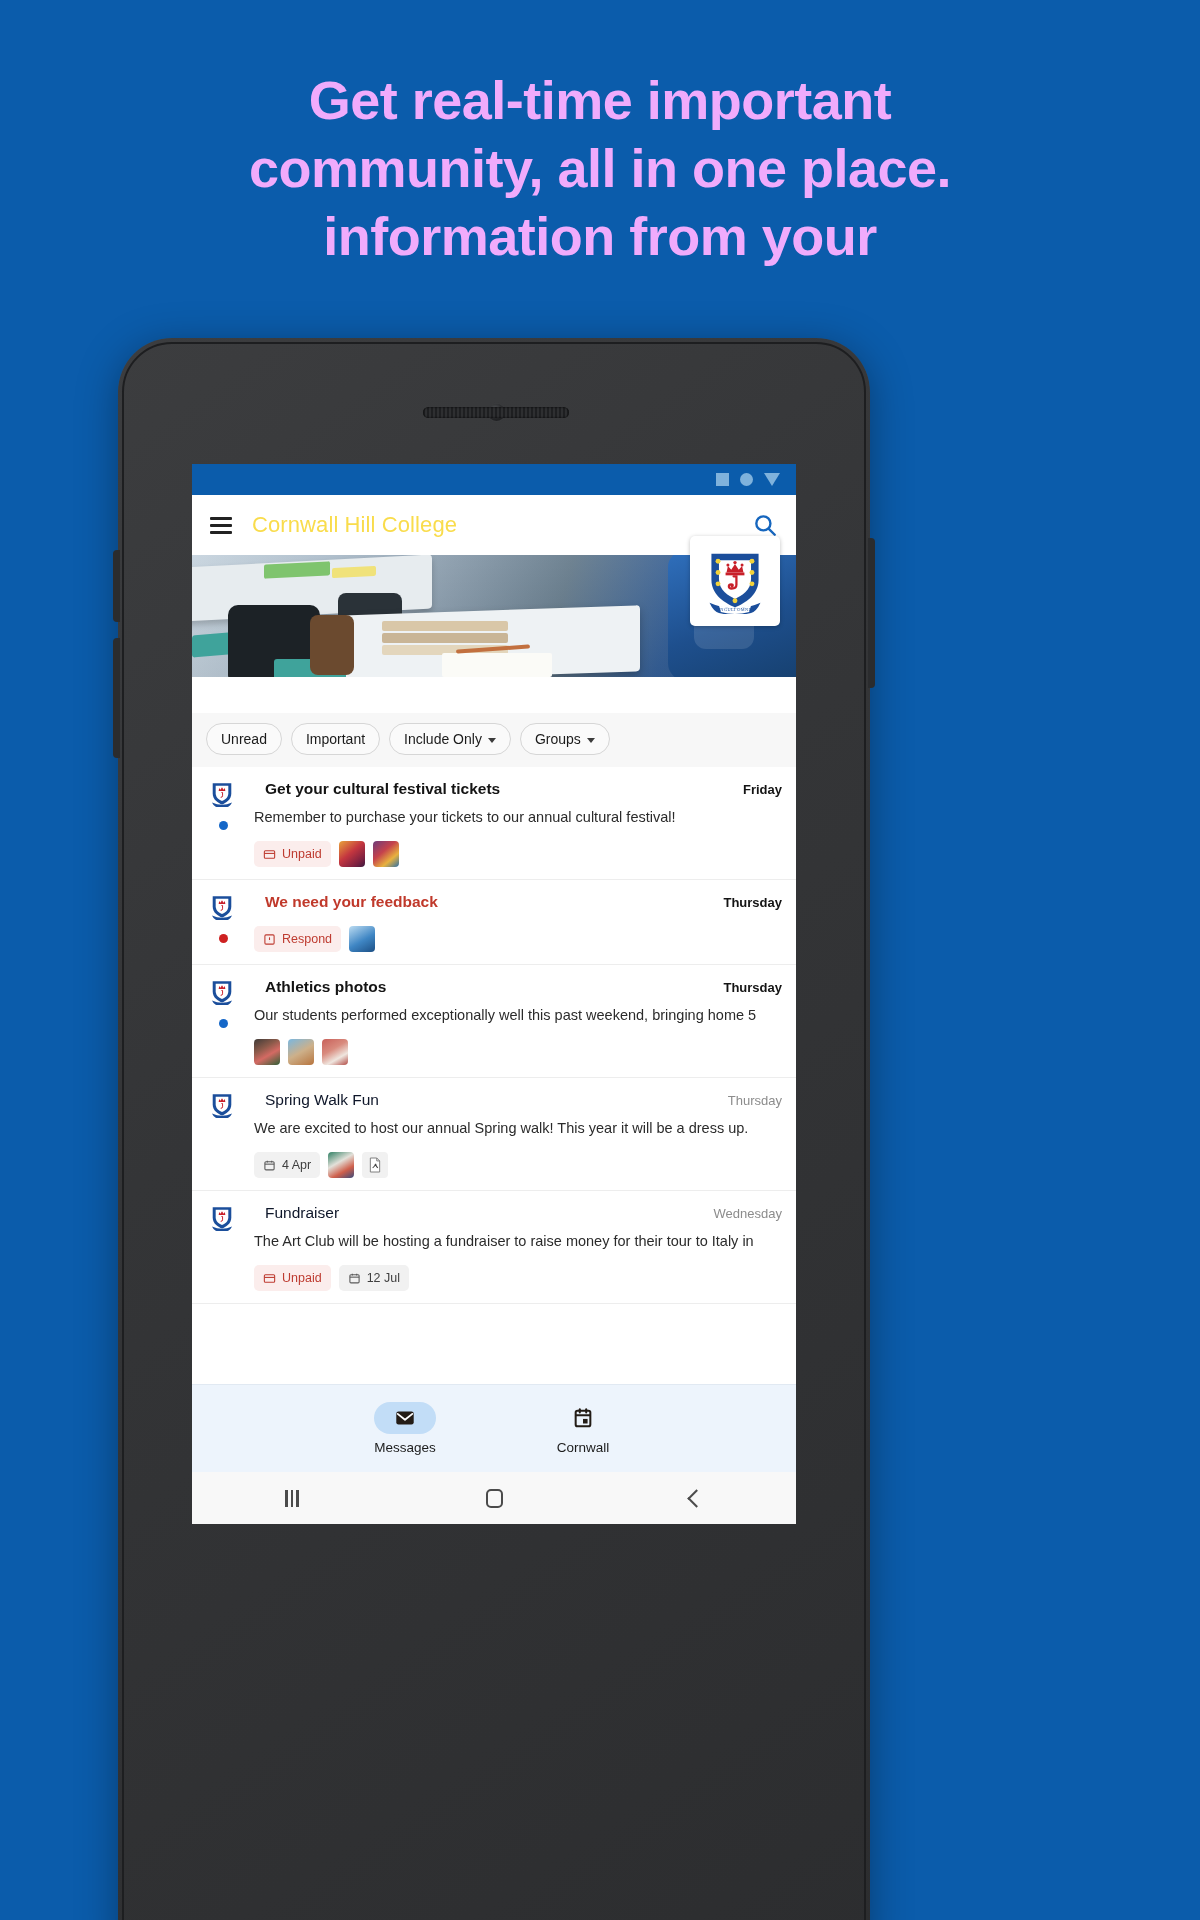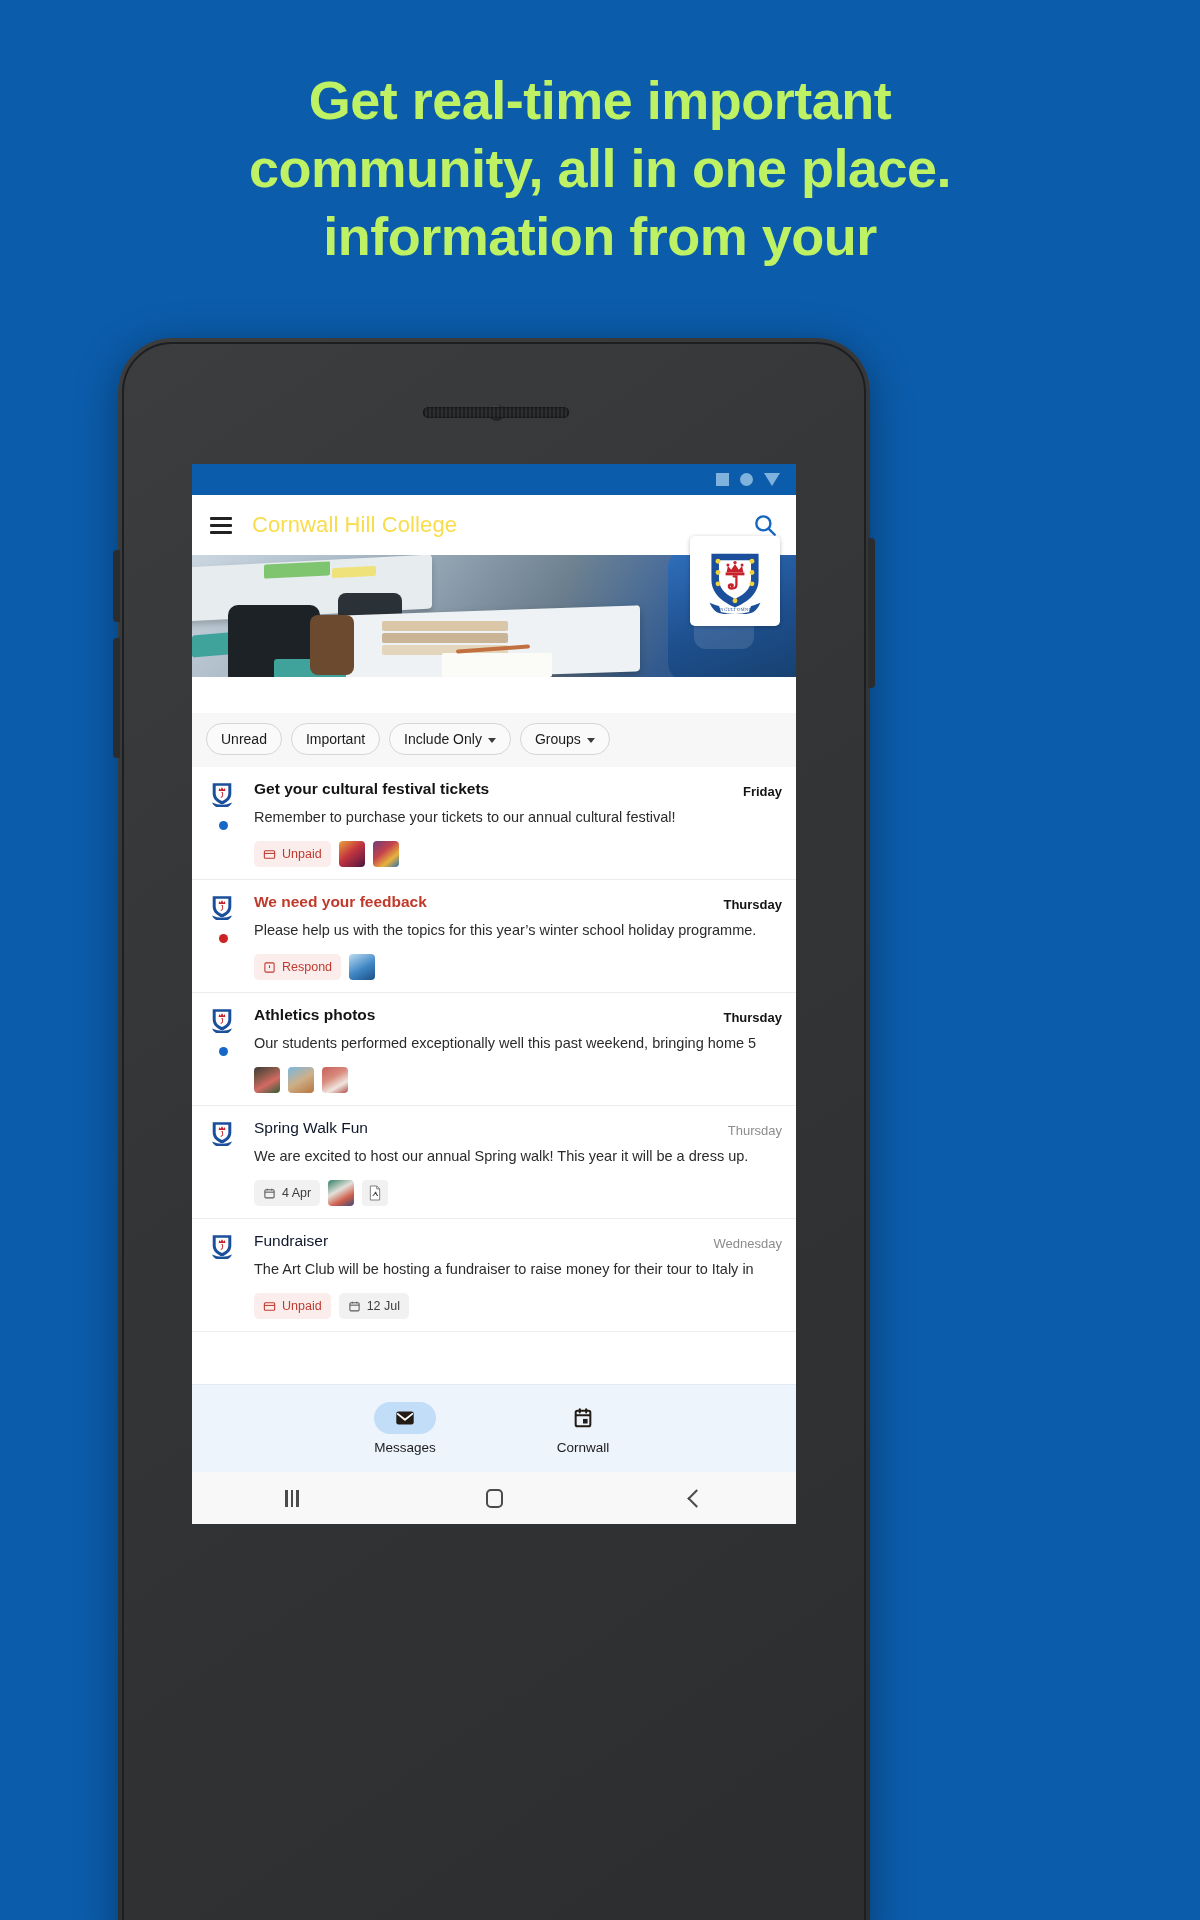--- a/index.html
+++ b/index.html
@@ -13,21 +13,21 @@
     position: relative;
     width: 1200px; height: 1920px;
     background: #0B5CAB;
   }
 
   
   .headline {
     position: absolute;
     top: 66px; left: 0; width: 1200px;
     text-align: center;
-    color: #bef264;
+    color: #f0abfc;
     font-size: 54px;
     line-height: 68px;
     font-weight: 700;
     letter-spacing: -0.5px;
     padding: 0 120px;
   }
   .headline .ln { display: block; white-space: nowrap; }
 
   
   .phone {
@@ -207,21 +207,21 @@
   .gutter { position: relative; }
   .school-logo { width: 24px; height: 26px; margin: 2px 0 0 8px; display:block; }
   .dot {
     position: absolute;
     left: 17px; top: 42px;
     width: 9px; height: 9px; border-radius: 50%;
   }
   .dot.blue { background: #1567C8; }
   .dot.red  { background: #CE2121; }
   .body-col { min-width: 0; }
-  .row-top { display: flex; align-items: flex-end; justify-content: space-between; gap: 16px; }
+  .row-top { display: flex; align-items: center; justify-content: space-between; gap: 16px; margin-left: 11px; }
   .title { font-size: 15.5px; font-weight: 700; color: #141414; line-height: 20px; }
   .title.alert { color: #C0392B; }
   .title.read { font-weight: 400; color: #0f172a; }
   .when { font-size: 13px; font-weight: 700; color: #141414; white-space: nowrap; padding-top: 1px; }
   .when.read { font-weight: 400; color: #8c8c8c; }
   .preview { font-size: 14.5px; color: #2b2b2b; line-height: 20px; margin-top: 8px; }
   .attachments { display: flex; align-items: center; gap: 8px; margin-top: 14px; }
   .pill {
     height: 26px; border-radius: 5px;
     display: flex; align-items: center; gap: 6px;
@@ -422,21 +422,20 @@
               <path d="M29.5 31 h3 v9 q0 4 -5 4" fill="none" stroke="#C8202A" stroke-width="2.6"></path>
               <path d="M4 58 q27 12 54 0 q-4 9 -10 11 q-17 4 -34 0 q-6 -2 -10 -11 z" fill="#1B4E9B"></path>
             </svg>
             <span class="dot red"></span>
           </div>
           <div class="body-col">
             <div class="row-top">
               <div class="title alert">We need your feedback</div>
               <div class="when">Thursday</div>
             </div>
-            <div class="preview">Please help us with the topics for this year’s winter school holiday programme.</div>
             <div class="attachments">
               <div class="pill respond">
                 <svg viewBox="0 0 24 24" fill="none" stroke="#BE3B30" stroke-width="2">
                   <rect x="3.5" y="3.5" width="17" height="17" rx="2"></rect>
                   <line x1="12" y1="8" x2="12" y2="13"></line>
                   <line x1="12" y1="16" x2="12" y2="16.2"></line>
                 </svg>
                 <span>Respond</span>
               </div>
               <div class="thumb th-blue"></div>

